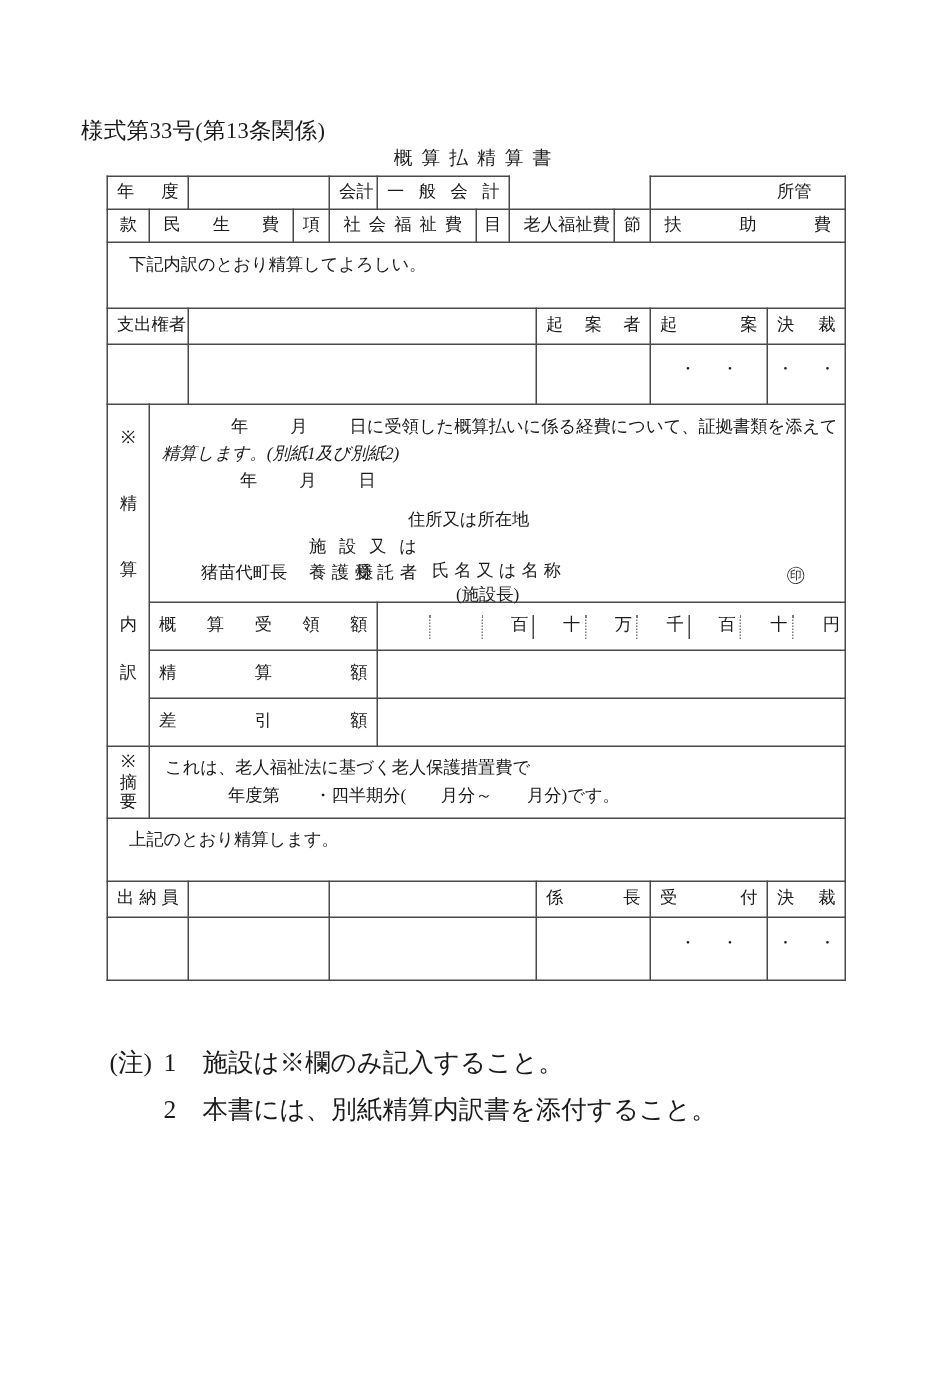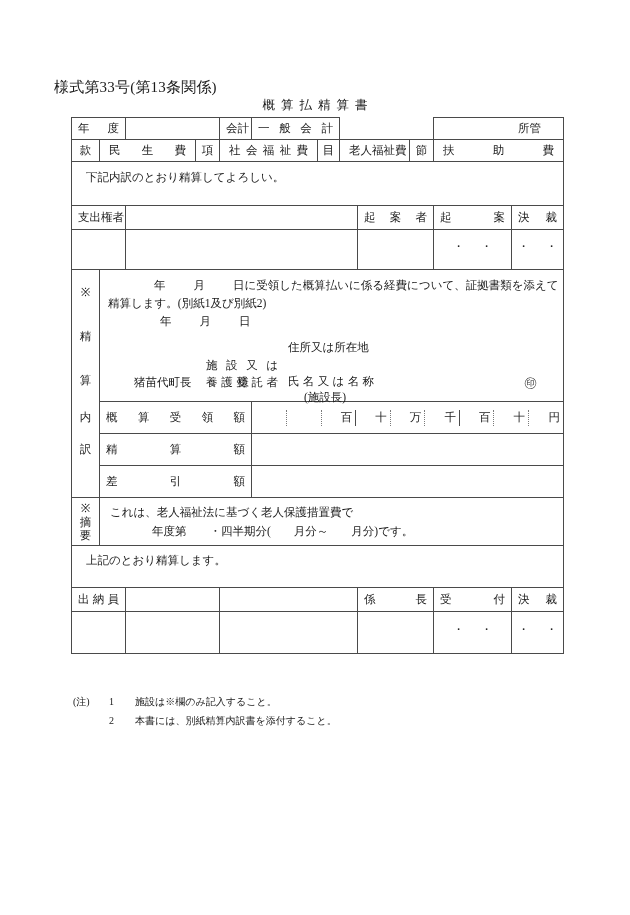--- a/index.html
+++ b/index.html
@@ -122,31 +122,31 @@
   
   .settle {
     position: relative;
     padding: 7px 8px 6px 8px;
     height: 100%;
     font-size: 11.5px;
     line-height: 1.55;
   }
   .settle .line1 { white-space: nowrap; }
   .settle .ind-date { display: inline-block; width: 46px; }
-  .settle .line2 { white-space: nowrap; }
+  .settle .line2 { white-space: nowrap; font-style: italic; }
   .settle .line3 { padding-left: 52px; white-space: nowrap; }
   .settle .gap-y { display: inline-block; width: 28px; }
 
   .addr-block {
     margin-top: 9px;
     position: relative;
     height: 56px;
   }
   .addr-row1 {
-    position: absolute; left: 180px; top: 0;
+    position: absolute; left: 164px; top: 0;
     white-space: nowrap;
   }
   .facility-label {
     position: absolute; left: 98px; top: 19px;
     width: 72px;
     line-height: 1.45;
     white-space: nowrap;
   }
   .facility-label .spread-in {
     display: block;
@@ -184,21 +184,21 @@
     line-height: 1.6;
     font-size: 11.5px;
   }
   .remarks .r2 { padding-left: 42px; white-space: nowrap; }
 
   .approve-text { padding: 7px 0 0 14px; font-size: 11.5px; }
 
   .notes {
     position: absolute;
     left: 73px; top: 693px;
-    font-size: 10px;
+    font-size: 17px;
     line-height: 1.85;
   }
   .notes .nrow { white-space: nowrap; }
   .notes .nlabel { display: inline-block; width: 36px; }
   .notes .nnum { display: inline-block; width: 26px; text-align: left; }
   .notes .nrow2 .nlabel { width: 36px; }
 </style>
 </head>
 <body>
 

